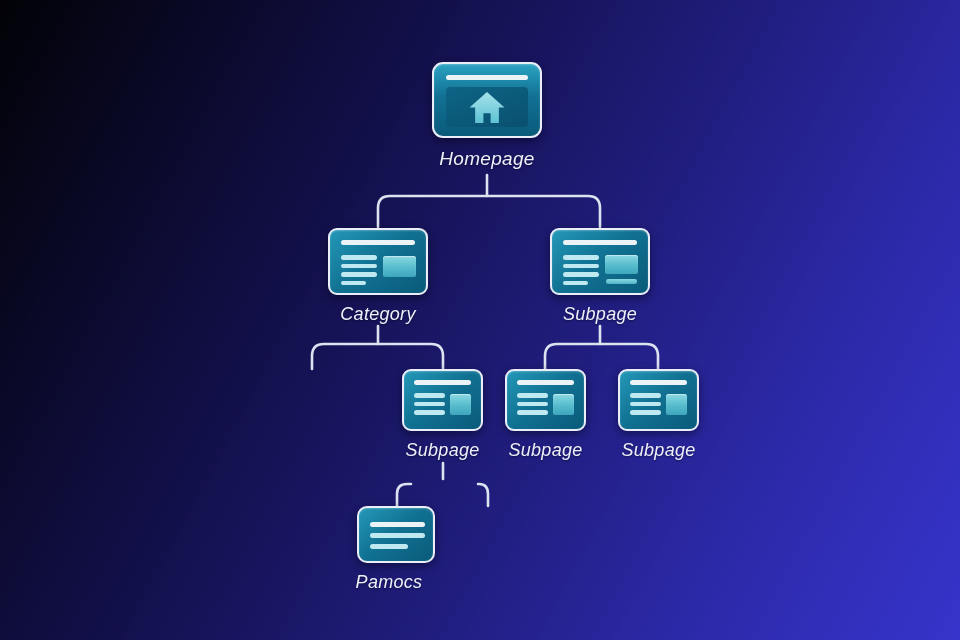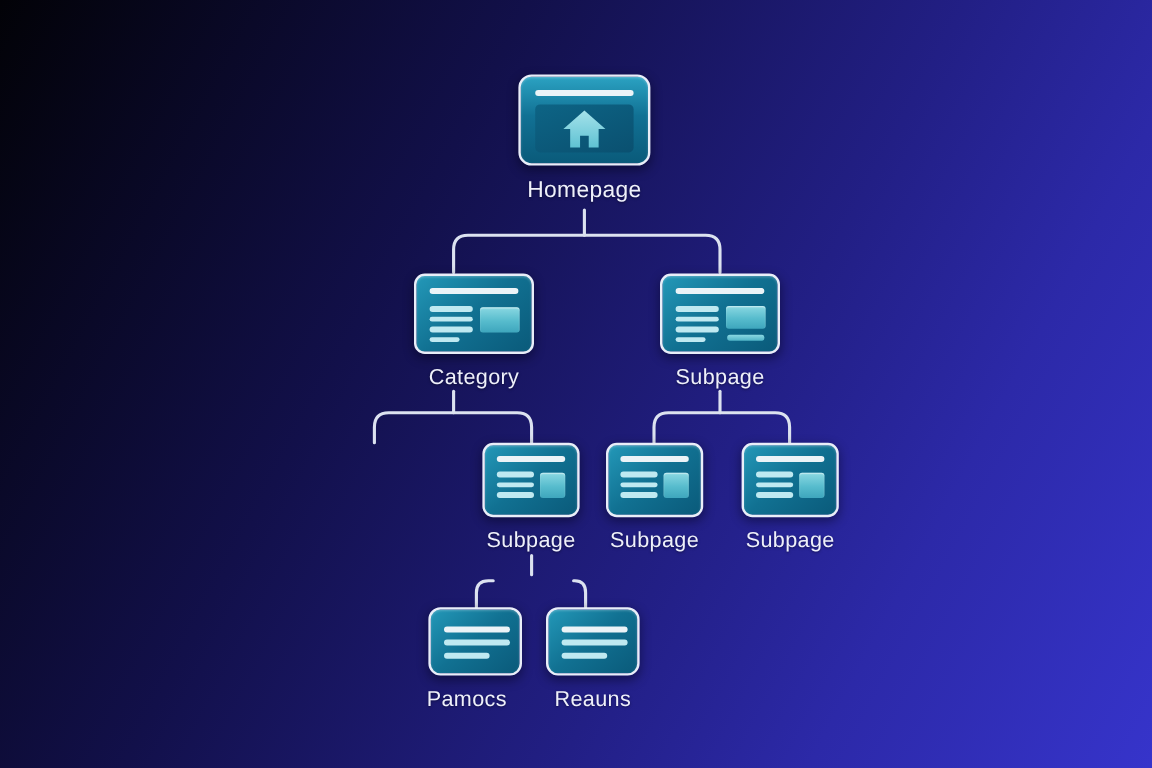--- a/index.html
+++ b/index.html
@@ -36,27 +36,27 @@
     background:linear-gradient(180deg,#8ad8e2,#4fb4c7);}
 
   .home-panel{
     position:absolute;left:12px;right:12px;top:23px;bottom:9px;border-radius:4px;
     background:linear-gradient(160deg,#0d6485 0%,#0a5070 100%);
     display:flex;align-items:center;justify-content:center;
   }
   .label{
     position:absolute;left:50%;transform:translateX(-50%);
     width:max-content;text-align:left;color:#eef0fa;font-size:18px;
-    letter-spacing:0.3px;text-shadow:0 1px 2px rgba(0,0,20,0.5);white-space:nowrap;
+    letter-spacing:0.3px;text-shadow:0 1px 2px rgba(0,0,20,0.5);white-space:nowrap;font-style:italic;
   }
   .label-home{font-size:19px;}
 
   
   .n-homepage{left:432px;top:62px;width:110px;}   .n-homepage .label{top:86px;}
-  .n-category{left:345px;top:228px;width:100px;}  .n-category .label{top:76px;}
+  .n-category{left:328px;top:228px;width:100px;}  .n-category .label{top:76px;}
   .n-subpage-l2{left:550px;top:228px;width:100px;}.n-subpage-l2 .label{top:76px;}
   .n-cutpage{left:272px;top:369px;width:81px;}    .n-cutpage .label{top:71px;}
   .n-subpage-l3a{left:402px;top:369px;width:81px;}.n-subpage-l3a .label{top:71px;}
   .n-subpage-l3b{left:505px;top:369px;width:81px;}.n-subpage-l3b .label{top:71px;}
   .n-subpage-l3c{left:618px;top:369px;width:81px;}.n-subpage-l3c .label{top:71px;}
   .n-pamocs{left:357px;top:506px;width:64px;}     .n-pamocs .label{top:66px;}
   .n-reauns{left:455px;top:506px;width:78px;}     .n-reauns .label{top:66px;}
 </style>
 </head>
 <body>
@@ -154,22 +154,14 @@
 
   <div class="node n-pamocs">
     <div class="card card-l4">
       <div class="bar topbar" style="left:11px;width:55px;top:14px;"></div>
       <div class="line" style="left:11px;width:55px;top:25px;height:5px;"></div>
       <div class="line" style="left:11px;width:38px;top:35.5px;height:5px;"></div>
     </div>
     <div class="label">Pamocs</div>
   </div>
 
-  <div class="node n-reauns">
-    <div class="card card-l4">
-      <div class="bar topbar" style="left:11px;width:55px;top:14px;"></div>
-      <div class="line" style="left:11px;width:55px;top:25px;height:5px;"></div>
-      <div class="line" style="left:11px;width:38px;top:35.5px;height:5px;"></div>
-    </div>
-    <div class="label">Reauns</div>
-  </div>
 
 </div>
 
 </body></html>

